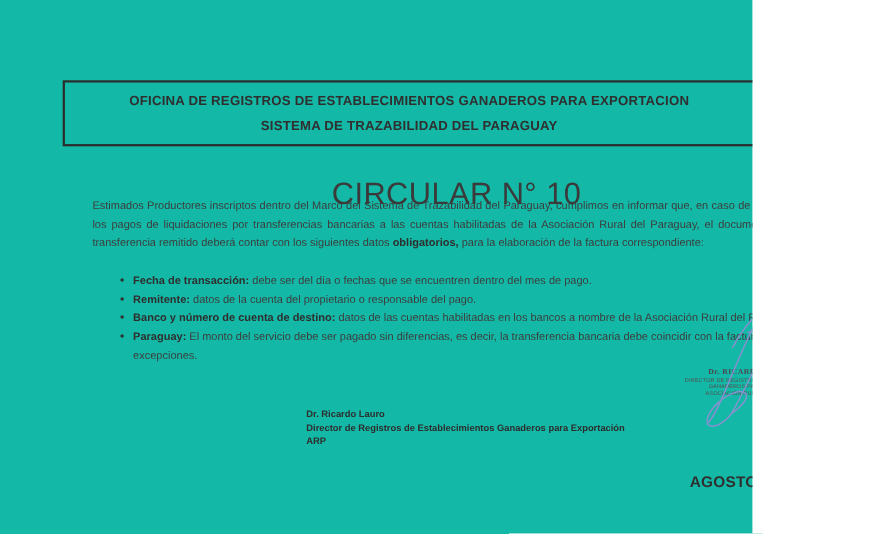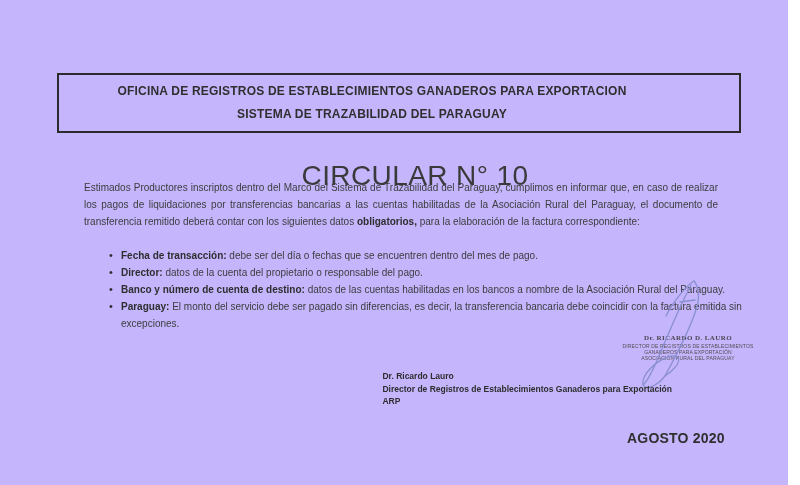--- a/index.html
+++ b/index.html
@@ -1,17 +1,17 @@
 <!DOCTYPE html>
 <html style="--ink: #8a8fd0; --stamp: #534e4e;"><head>
 <meta charset="utf-8">
 <style>
   html,body{margin:0;padding:0;background:#ffffff;}
   .page{
-    position:relative;width:788px;height:485px;background:#c4b5fd;
+    position:relative;width:684px;height:485px;background:#14b8a6;
     font-family:"Liberation Sans",sans-serif;color:#3d3d3d;overflow:hidden;
   }
   .letterhead{
     position:absolute;left:57px;top:73px;width:684px;height:60px;
     border:2px solid #2b2b2b;box-sizing:border-box;
     padding-top:9px;padding-right:54px;text-align:center;
   }
   .letterhead .hline{
     font-size:12px;font-weight:bold;color:#2f2f2f;letter-spacing:0.2px;line-height:14px;
   }
@@ -62,21 +62,21 @@
     <div class="hline">OFICINA DE REGISTROS DE ESTABLECIMIENTOS GANADEROS PARA EXPORTACION</div>
     <div class="hline">SISTEMA DE TRAZABILIDAD DEL PARAGUAY</div>
   </div>
 
   <div class="doc-title">CIRCULAR N° 10</div>
 
   <p class="intro"><span>Estimados Productores inscriptos dentro del Marco del Sistema de Trazabilidad del Paraguay, cumplimos en informar que, en caso de realizar los pagos de liquidaciones por transferencias bancarias a las cuentas habilitadas de la Asociación Rural del Paraguay, el documento de transferencia remitido deberá contar con los siguientes datos </span><b>obligatorios,</b><span> para la elaboración de la factura correspondiente:</span></p>
 
   <div class="bullets">
     <div class="bullet"><span class="lead">Fecha de transacción:</span><span> debe ser del día o fechas que se encuentren dentro del mes de pago.</span></div>
-    <div class="bullet"><span class="lead">Director:</span><span> datos de la cuenta del propietario o responsable del pago.</span></div>
+    <div class="bullet"><span class="lead">Remitente:</span><span> datos de la cuenta del propietario o responsable del pago.</span></div>
     <div class="bullet"><span class="lead">Banco y número de cuenta de destino:</span><span> datos de las cuentas habilitadas en los bancos a nombre de la Asociación Rural del Paraguay.</span></div>
     <div class="bullet"><span class="lead">Paraguay:</span><span> El monto del servicio debe ser pagado sin diferencias, es decir, la transferencia bancaria debe coincidir con la factura emitida sin excepciones.</span></div>
   </div>
 
   <div class="stamp">
     <div class="s1">Dr. RICARDO D. LAURO</div>
     <div class="s2">DIRECTOR DE REGISTROS DE ESTABLECIMIENTOS</div>
     <div class="s2">GANADEROS PARA EXPORTACIÓN</div>
     <div class="s2">ASOCIACIÓN RURAL DEL PARAGUAY</div>
   </div>

